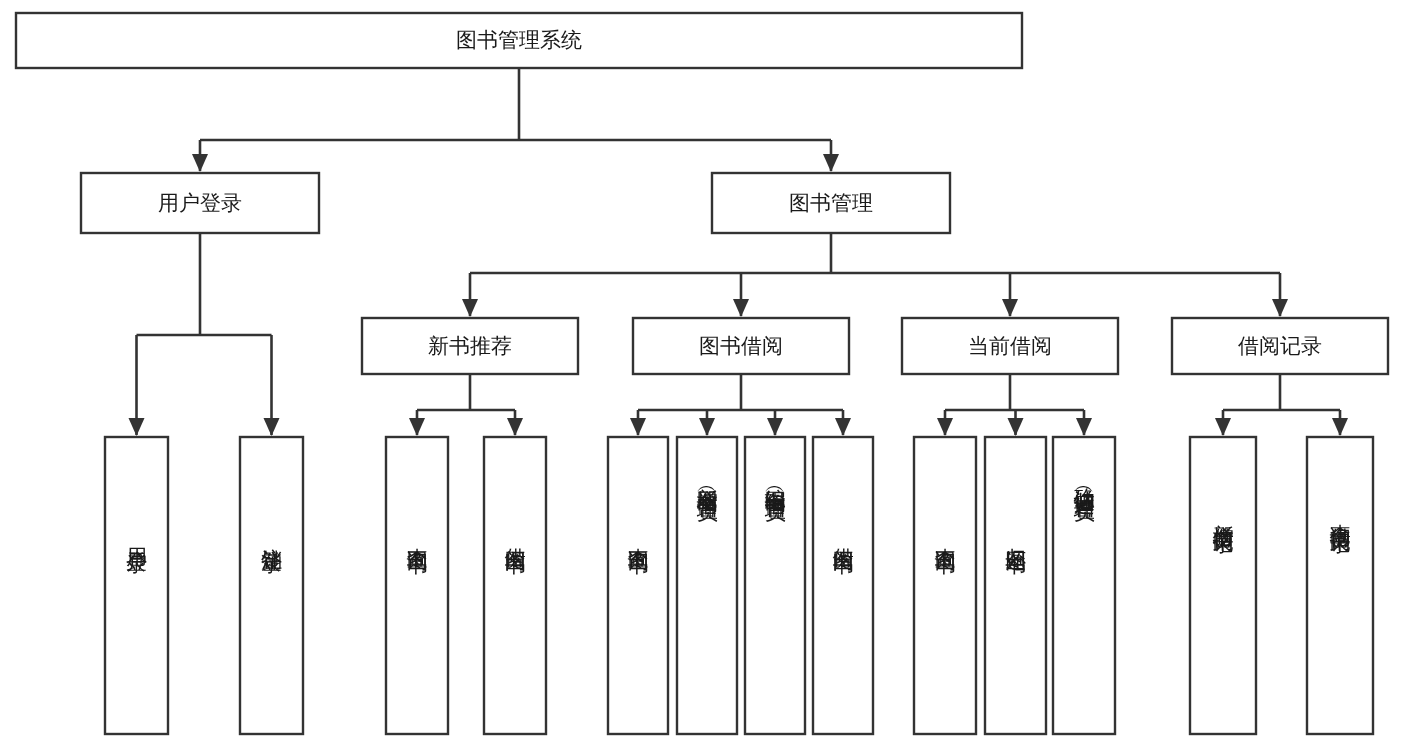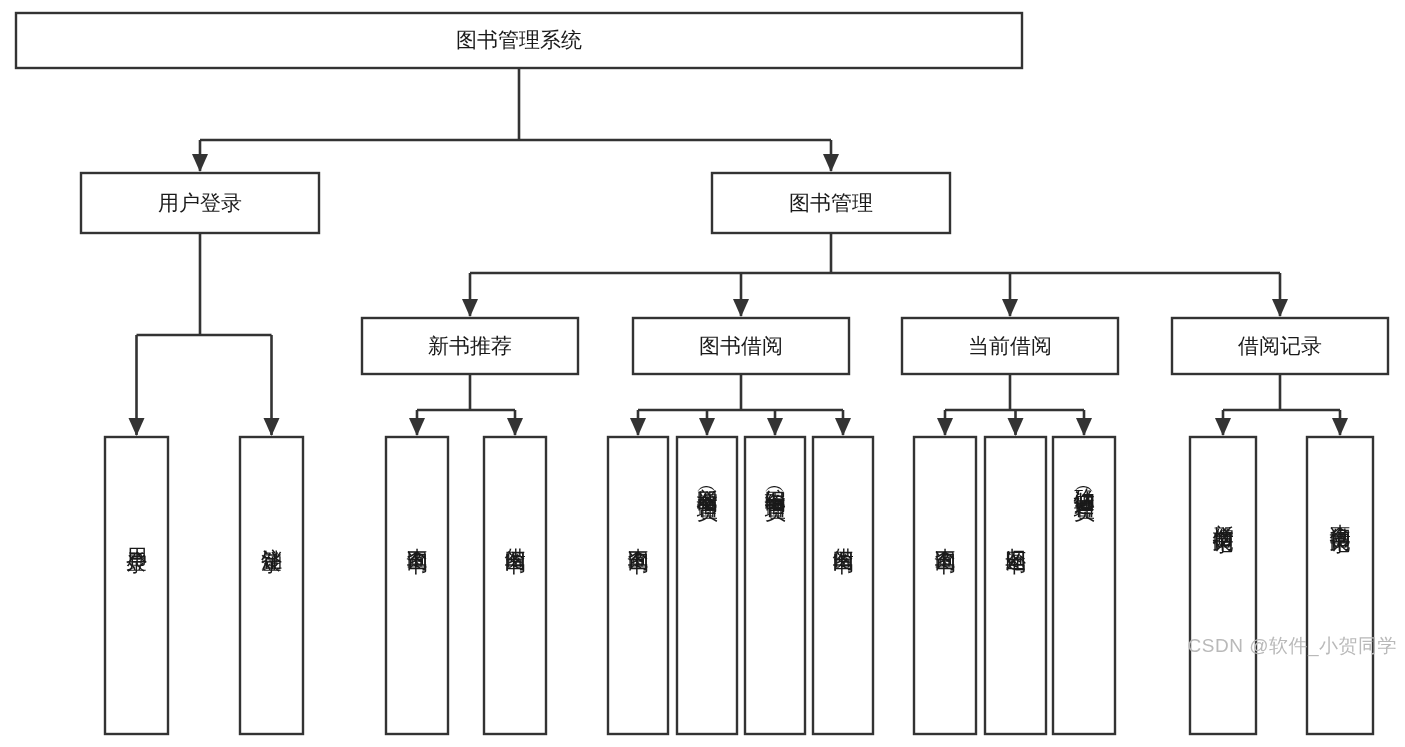--- a/index.html
+++ b/index.html
@@ -213,14 +213,13 @@
         <span class="leaf-label" style="font-size: 21px;">确认归还（管理员）</span>
       </div>
       <div class="leaf-label-wrap" style="left: 1190px; top: 437px; width: 66px; height: 297px; padding-top: 69.5px;">
         <span class="leaf-label" style="font-size: 21px;">新增借阅记录</span>
       </div>
       <div class="leaf-label-wrap" style="left: 1307px; top: 437px; width: 66px; height: 297px; padding-top: 69.5px;">
         <span class="leaf-label" style="font-size: 21px;">查询借阅记录</span>
       </div>
     </div>
 
-  <div class="watermark">CSDN @软件_小贺同学</div>
 </div>
 
 </body></html>

